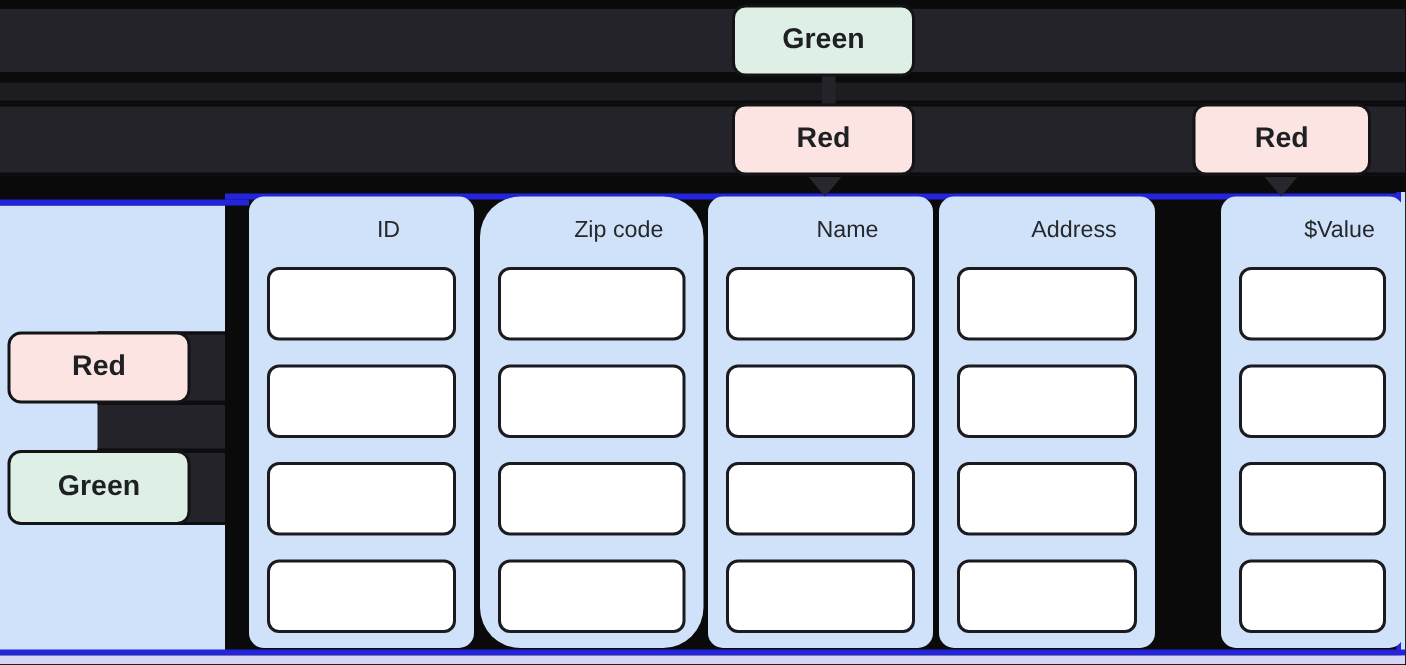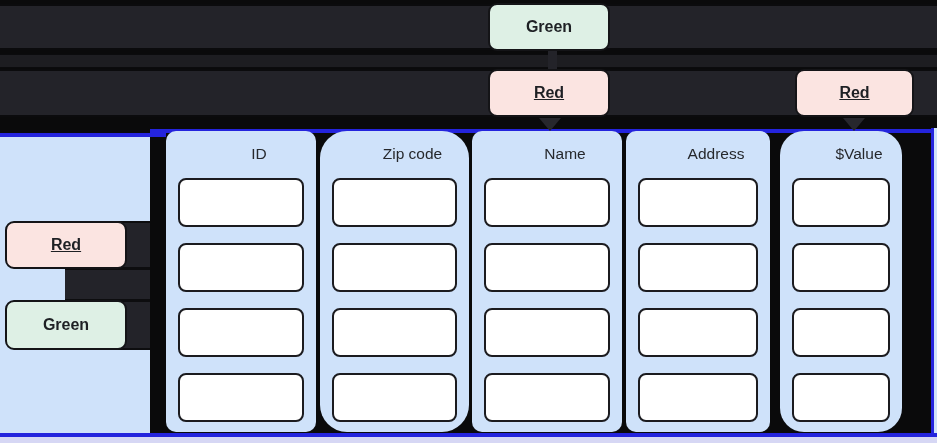--- a/index.html
+++ b/index.html
@@ -30,37 +30,37 @@
   .blue-right{left:931px;top:128px;width:3px;height:309px;z-index:2;}
   
   .panel{position:absolute;left:0;top:137px;width:150px;height:297px;background:#cfe2fa;z-index:4;}
   .connector-block{position:absolute;left:65px;top:221px;width:85px;height:129px;
                    background:#232329;border-top:2px solid #0d0d0f;border-bottom:2px solid #0d0d0f;
                    box-sizing:border-box;z-index:5;}
   .connector-sep{position:absolute;left:0;width:100%;height:3px;background:#0d0d0f;}
   .sep-1{top:44px;} .sep-2{top:76px;}
   
   .badge{position:absolute;display:flex;align-items:center;justify-content:center;
-         border:2px solid #141417;border-radius:9px;font-weight:bold;font-size:16px;
+         border:2px solid #141417;border-radius:9px;font-weight:bold;font-size:19px;
          color:#1e2024;box-sizing:border-box;z-index:6;}
   .badge-green{background:#def0e5;}
-  .badge-red{background:#fbe4e1;text-decoration:underline;}
+  .badge-red{background:#fbe4e1;}
   .badge-top-green{left:488px;top:3px;width:122px;height:48px;}
   .badge-top-red-1{left:488px;top:69px;width:122px;height:48px;}
   .badge-top-red-2{left:795px;top:69px;width:119px;height:48px;}
   .badge-left-red{left:5px;top:221px;width:122px;height:48px;}
   .badge-left-green{left:5px;top:300px;width:122px;height:50px;}
   
   .column{position:absolute;top:131px;height:301px;background:#cfe2fa;
           border-radius:10px;z-index:3;box-sizing:border-box;}
   .col-1{left:166px;width:150px;}
   .col-2{left:320px;width:149px;border-radius:27px;}
   .col-3{left:472px;width:150px;}
   .col-4{left:626px;width:144px;}
-  .col-5{left:780px;width:122px;border-radius:24px;}
+  .col-5{left:814px;width:122px;}
   .col-header{text-align:center;padding-top:13px;font-size:15.5px;line-height:20px;color:#26282c;padding-left:36px;}
   .cell{height:49px;margin:16px 12px 0;background:#ffffff;
         border:2px solid #1b1b1f;border-radius:8px;box-sizing:border-box;}
   .cell.first{margin-top:14px;}
   
   .sliver{position:absolute;left:934px;top:128px;width:3px;height:309px;background:#cfe2fa;z-index:2;}
   .lavender{position:absolute;left:0;top:437px;width:937px;height:6px;background:#d6d7f4;z-index:8;}
 </style>
 </head>
 <body>

